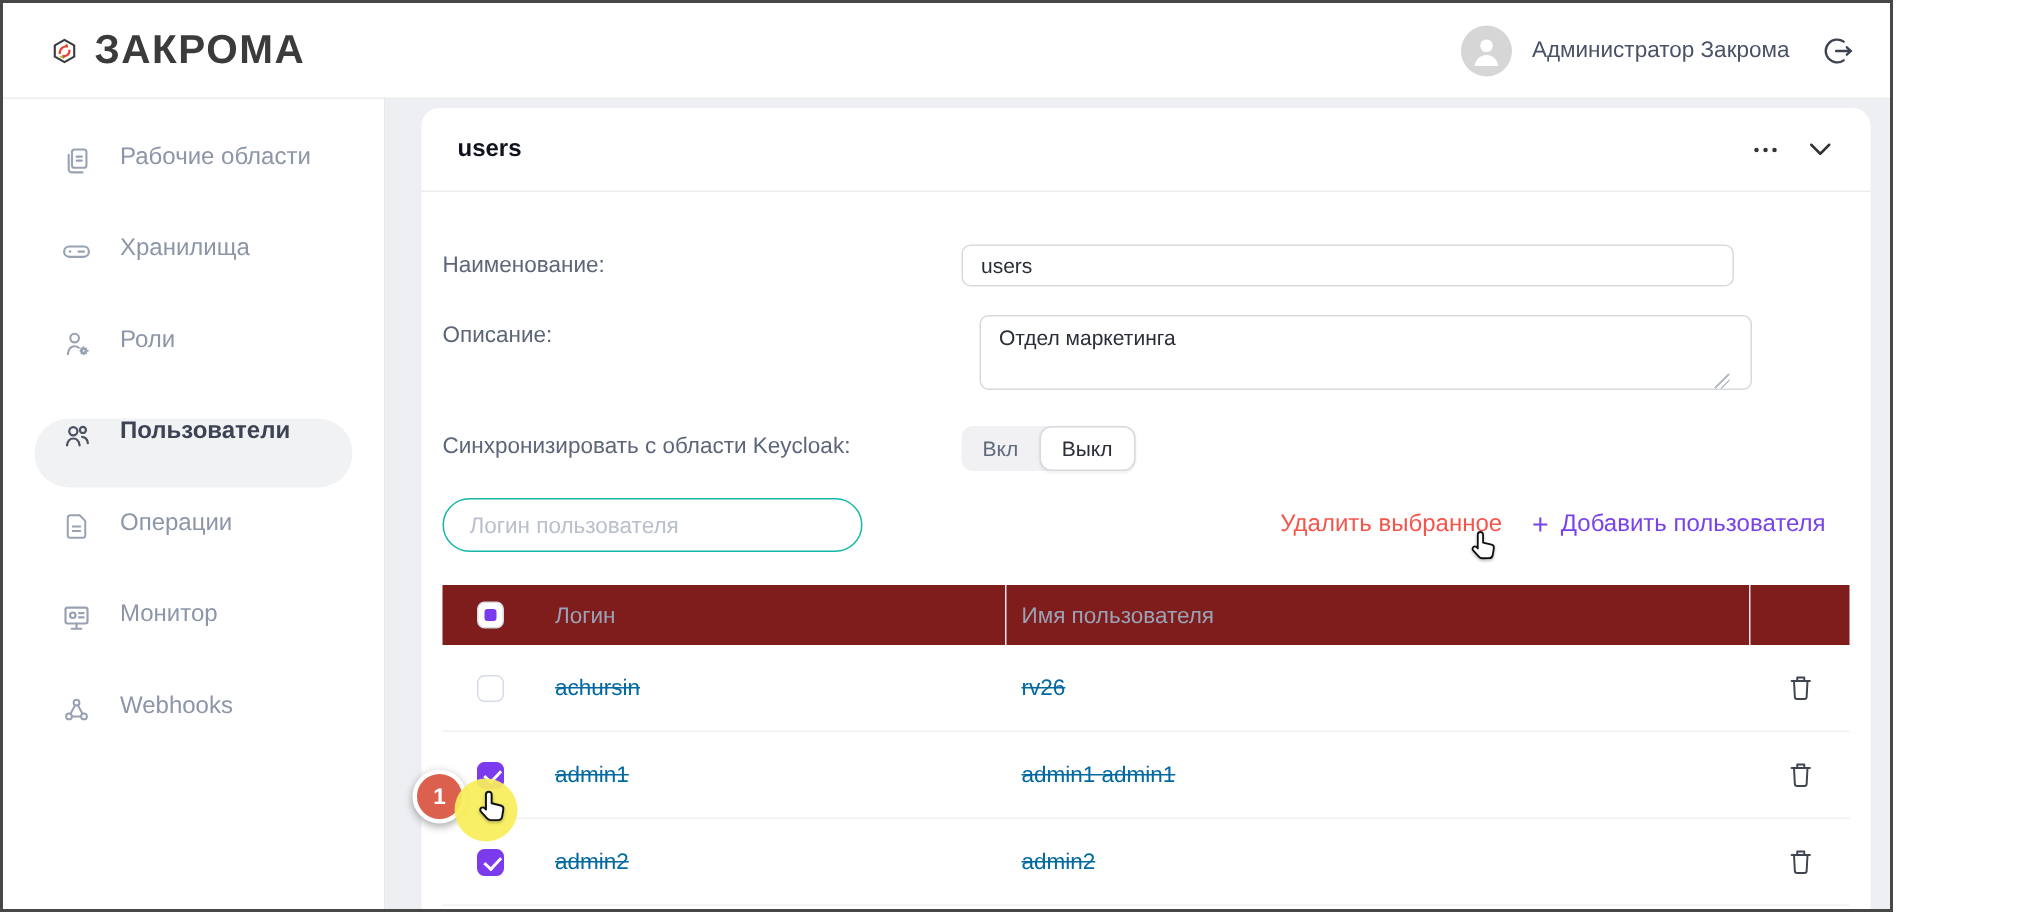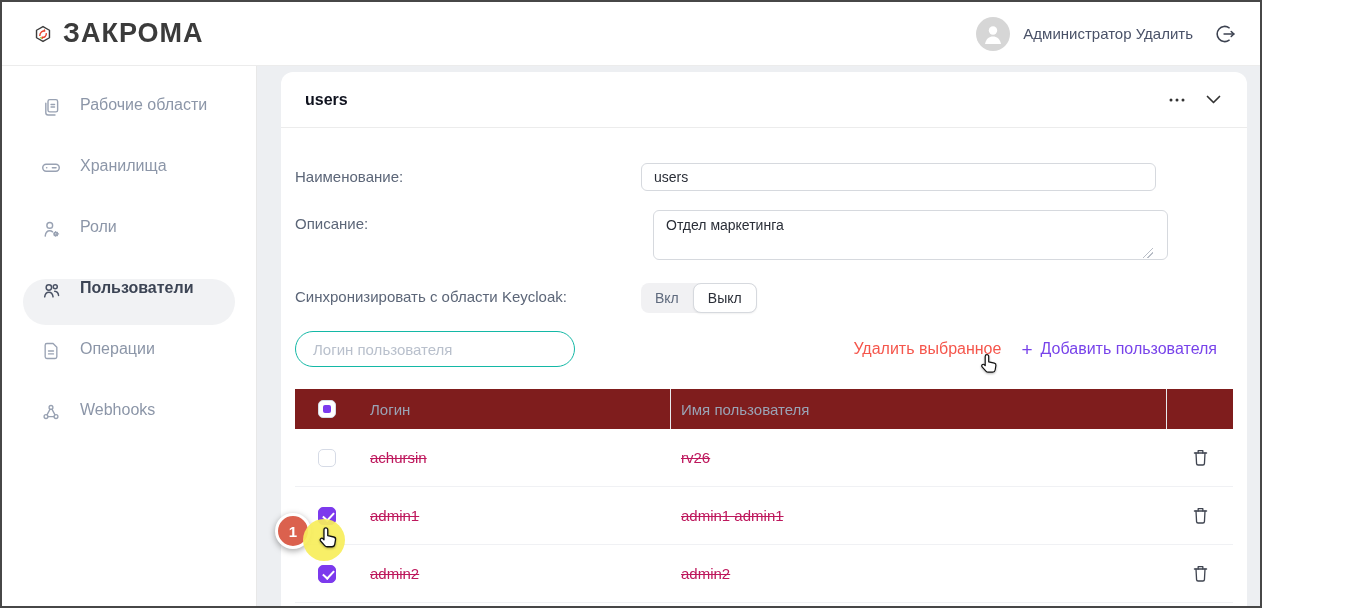--- a/index.html
+++ b/index.html
@@ -56,21 +56,21 @@
 
   
   .thead { display:flex; align-items:center; height:40px; background:#7f1d1d; color:#9aa3b5; font-size:15px; }
   .trow { display:flex; align-items:center; height:58px; border-bottom:1px solid #f0f1f4; font-size:15px; }
   .c0 { flex:0 0 75px; display:flex; align-items:center; padding-left:23px; }
   .c1 { flex:0 0 300px; }
   .c2 { flex:1 1 auto; padding-left:10px; }
   .c3 { flex:0 0 66px; display:flex; justify-content:center; }
   .vdiv { width:1px; align-self:stretch; background:transparent; flex:none; }
   .thead .vdiv { background:#e8eaee; }
-  .strike { color:#be185d; text-decoration:line-through; }
+  .strike { color:#0369a1; text-decoration:line-through; }
 
   .cb { width:18px; height:18px; border-radius:5px; border:1.5px solid #d6dbe6; background:#fff; position:relative; cursor:pointer; flex:none; }
   .cb.checked { background:#7c3aed; border-color:#7c3aed; }
   .cb.checked::after { content:""; position:absolute; left:5.5px; top:2px; width:5px; height:9px; border-right:2px solid #fff; border-bottom:2px solid #fff; transform:rotate(43deg); }
   .cb.indeterminate::after { content:""; position:absolute; left:3.5px; top:3.5px; width:8px; height:8px; border-radius:2px; background:#7c3aed; }
   .trash-btn { background:none; border:none; cursor:pointer; padding:4px; display:flex; }
 
   
   .overlay { position:absolute; inset:0; pointer-events:none; z-index:40; }
   .hl-circle { position:absolute; width:42px; height:42px; border-radius:50%; background:#f7ee5b; opacity:.93; }
@@ -94,21 +94,21 @@
       </svg>
       <span class="logo-text">ЗАКРОМА</span>
     </div>
     <div class="userbox">
       <span class="avatar">
         <svg width="34" height="34" viewBox="0 0 34 34">
           <circle cx="17" cy="13.5" r="4.2" fill="#fff"></circle>
           <path d="M9 27 c1 -5 4.2 -7.4 8 -7.4 s7 2.4 8 7.4 z" fill="#fff"></path>
         </svg>
       </span>
-      <span class="username">Администратор Удалить</span>
+      <span class="username">Администратор Закрома</span>
       <span class="logout-btn">
         <svg width="22" height="22" viewBox="0 0 24 24" fill="none" stroke="#3c4250" stroke-width="1.7" stroke-linecap="round">
           <path d="M16.5 5.2 A8.3 8.3 0 1 0 16.5 18.8"></path>
           <path d="M11 12 h10.5"></path>
           <path d="M18.8 9.3 L21.6 12 L18.8 14.7"></path>
         </svg>
       </span>
     </div>
   </div>
 
@@ -165,20 +165,31 @@
       <div class="nav-item">
         <span class="nav-ic">
           <svg width="20" height="20" viewBox="0 0 24 24" fill="none" stroke="#99a2b3" stroke-width="1.6" stroke-linecap="round" stroke-linejoin="round">
             <path d="M7 3 h7.5 L19 7.5 V19 a2 2 0 0 1 -2 2 H7 a2 2 0 0 1 -2 -2 V5 a2 2 0 0 1 2 -2 z"></path>
             <path d="M9 12 h6 M9 15.5 h6"></path>
           </svg>
         </span>
         <span class="nav-label">Операции</span>
       </div>
 
+      <div class="nav-item">
+        <span class="nav-ic">
+          <svg width="22" height="22" viewBox="0 0 24 24" fill="none" stroke="#99a2b3" stroke-width="1.6" stroke-linecap="round">
+            <rect x="4" y="4.5" width="16" height="11.5" rx="1.6"></rect>
+            <circle cx="9.3" cy="10" r="2"></circle>
+            <path d="M13.8 8.4 h3.4 M13.8 11.6 h3.4"></path>
+            <path d="M12 16 v3 M8.5 19.8 h7"></path>
+          </svg>
+        </span>
+        <span class="nav-label">Монитор</span>
+      </div>
 
       <div class="nav-item">
         <span class="nav-ic">
           <svg width="20" height="20" viewBox="0 0 24 24" fill="none" stroke="#99a2b3" stroke-width="1.6" stroke-linecap="round">
             <circle cx="12" cy="6.5" r="2.3"></circle>
             <circle cx="6" cy="17.5" r="2.3"></circle>
             <circle cx="18" cy="17.5" r="2.3"></circle>
             <path d="M10.9 8.6 L7.2 15.4 M13.1 8.6 L16.8 15.4 M8.4 17.5 h7.2"></path>
           </svg>
         </span>

